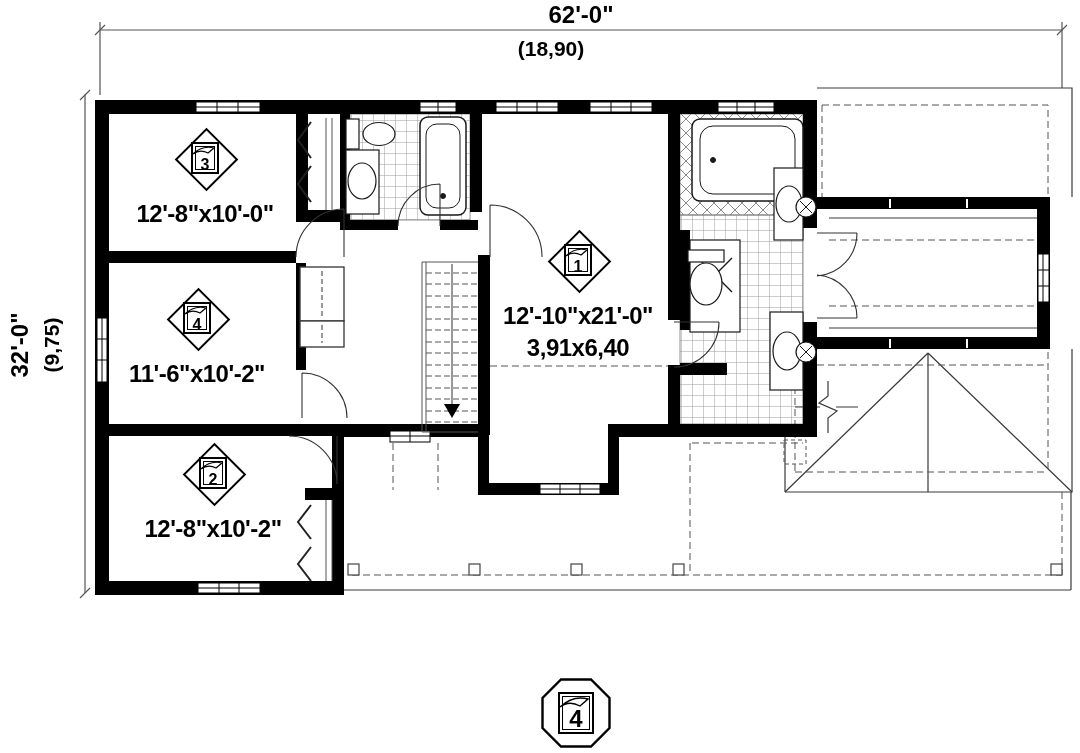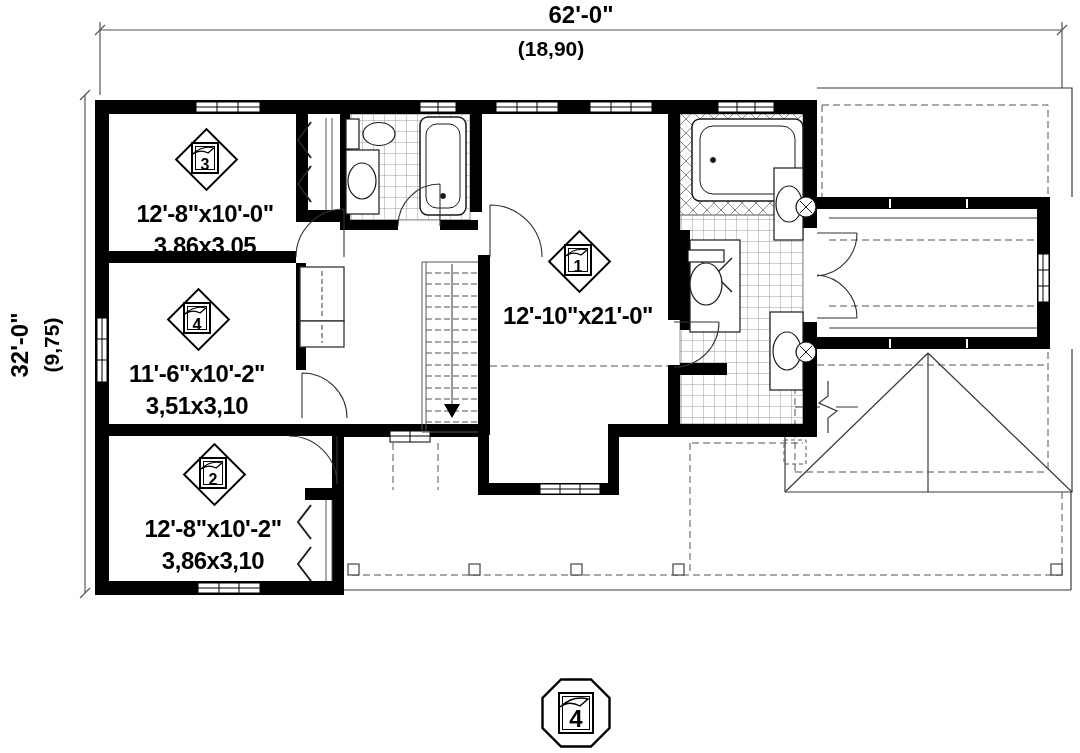--- a/index.html
+++ b/index.html
@@ -249,65 +249,63 @@
       <div class="rot"></div>
       <div class="icon">
         <div class="icon-frame"></div>
         <svg class="icon-curl" width="24" height="12" viewBox="0 0 24 12">
           <path d="M1,10 Q10,1 22,4 L16,9 Q8,5 1,10 Z" fill="#fff" stroke="#000" stroke-width="1.2"></path>
         </svg>
         <span class="icon-num">3</span>
       </div>
     </div>
     <div class="room-line1">12'-8"x10'-0"</div>
-    <div class="room-line2">3,86x3,05</div>
   </div>
 
   <div class="room-label" style="left:67px;top:288px;width:260px;">
     <div class="marker">
       <div class="rot"></div>
       <div class="icon">
         <div class="icon-frame"></div>
         <svg class="icon-curl" width="24" height="12" viewBox="0 0 24 12">
           <path d="M1,10 Q10,1 22,4 L16,9 Q8,5 1,10 Z" fill="#fff" stroke="#000" stroke-width="1.2"></path>
         </svg>
         <span class="icon-num">4</span>
       </div>
     </div>
     <div class="room-line1">11'-6"x10'-2"</div>
-    <div class="room-line2">3,51x3,10</div>
   </div>
 
   <div class="room-label" style="left:83px;top:443px;width:260px;">
     <div class="marker">
       <div class="rot"></div>
       <div class="icon">
         <div class="icon-frame"></div>
         <svg class="icon-curl" width="24" height="12" viewBox="0 0 24 12">
           <path d="M1,10 Q10,1 22,4 L16,9 Q8,5 1,10 Z" fill="#fff" stroke="#000" stroke-width="1.2"></path>
         </svg>
         <span class="icon-num">2</span>
       </div>
     </div>
     <div class="room-line1">12'-8"x10'-2"</div>
-    <div class="room-line2">3,86x3,10</div>
   </div>
 
   <div class="room-label" style="left:438px;top:230px;width:280px;">
     <div class="marker">
       <div class="rot"></div>
       <div class="icon">
         <div class="icon-frame"></div>
         <svg class="icon-curl" width="24" height="12" viewBox="0 0 24 12">
           <path d="M1,10 Q10,1 22,4 L16,9 Q8,5 1,10 Z" fill="#fff" stroke="#000" stroke-width="1.2"></path>
         </svg>
         <span class="icon-num">1</span>
       </div>
     </div>
     <div class="room-line1">12'-10"x21'-0"</div>
+    <div class="room-line2">3,91x6,40</div>
   </div>
 
   <div class="badge" style="left:540px;top:677px;">
     <svg width="72" height="72" viewBox="0 0 72 72">
       <polygon points="21,2.5 51,2.5 69.5,21 69.5,51 51,69.5 21,69.5 2.5,51 2.5,21" fill="#fff" stroke="#000" stroke-width="2.4"></polygon>
     </svg>
     <div class="icon">
       <div class="icon-frame"></div>
       <svg class="icon-curl" width="32" height="15" viewBox="0 0 32 15">
         <path d="M1,13 Q14,1 29,5 L21,12 Q10,6 1,13 Z" fill="#fff" stroke="#000" stroke-width="1.4"></path>

